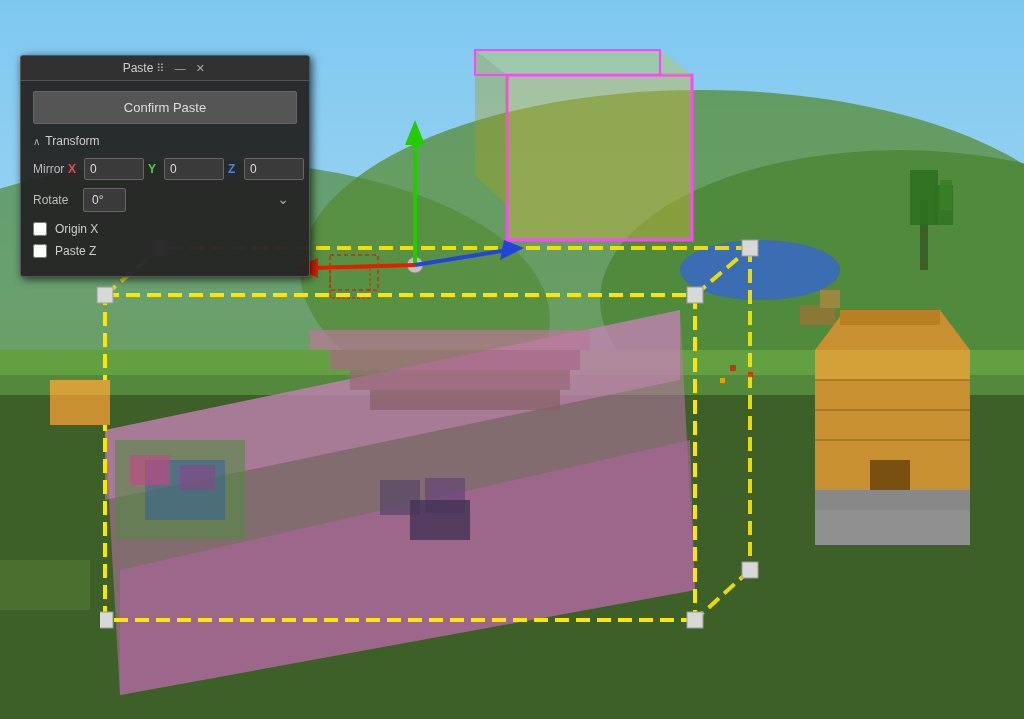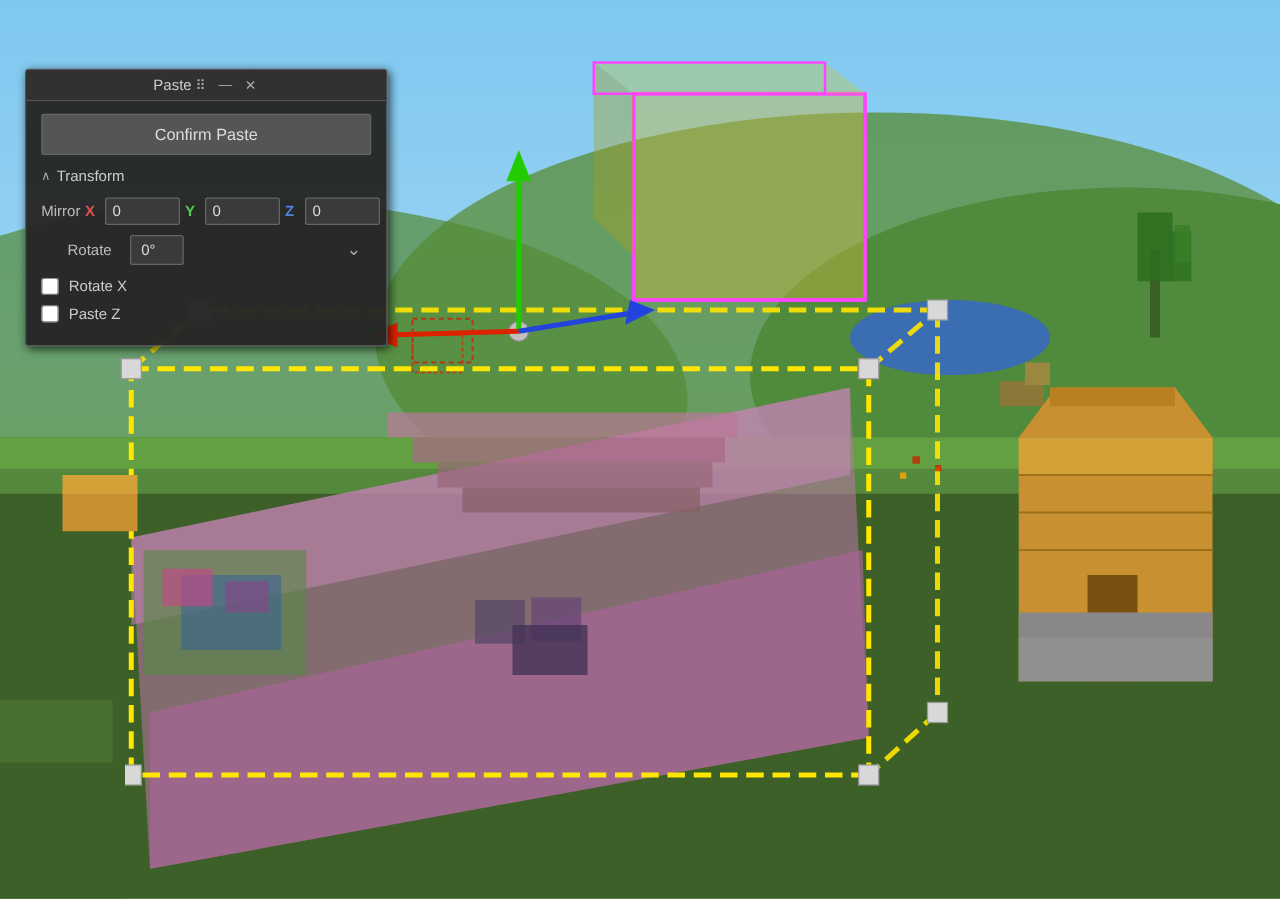--- a/index.html
+++ b/index.html
@@ -136,21 +136,20 @@
       color: #ddd;
       padding: 3px 5px;
       font-size: 12px;
       border-radius: 2px;
     }
 
     .rotate-row {
       display: flex;
       align-items: center;
       margin-bottom: 10px;
-      margin-left: 21px;
     }
 
     .rotate-label {
       color: #bbb;
       font-size: 12px;
       min-width: 50px;
     }
 
     .rotate-select {
       flex: 1;
@@ -414,21 +413,21 @@
           <option>90°</option>
           <option>180°</option>
           <option>270°</option>
         </select>
       </div>
     </div>
 
     
     <div class="checkbox-row">
       <input type="checkbox" class="checkbox-input" style="">
-      <span class="checkbox-label">Rotate X</span>
+      <span class="checkbox-label">Origin X</span>
     </div>
 
     
     <div class="checkbox-row">
       <input type="checkbox" class="checkbox-input" style="">
       <span class="checkbox-label">Paste Z</span>
     </div>
   </div>
 </div>
 

